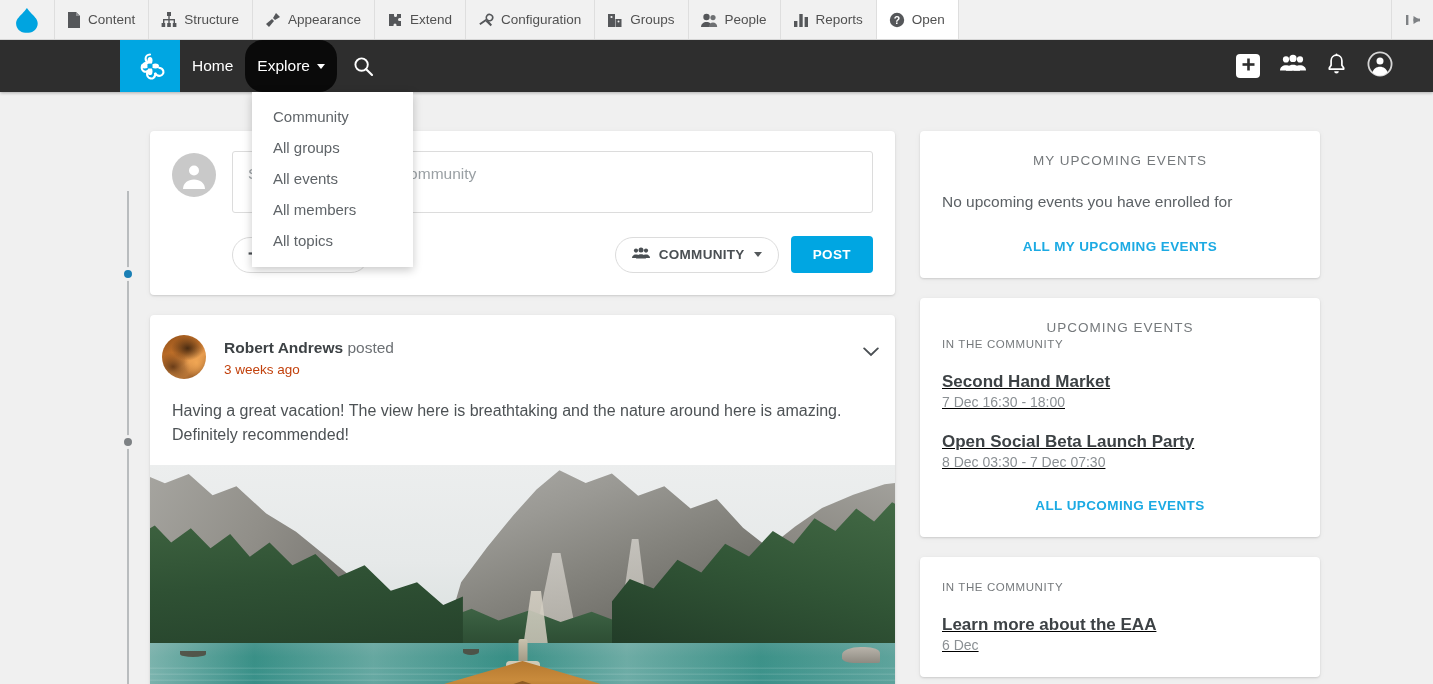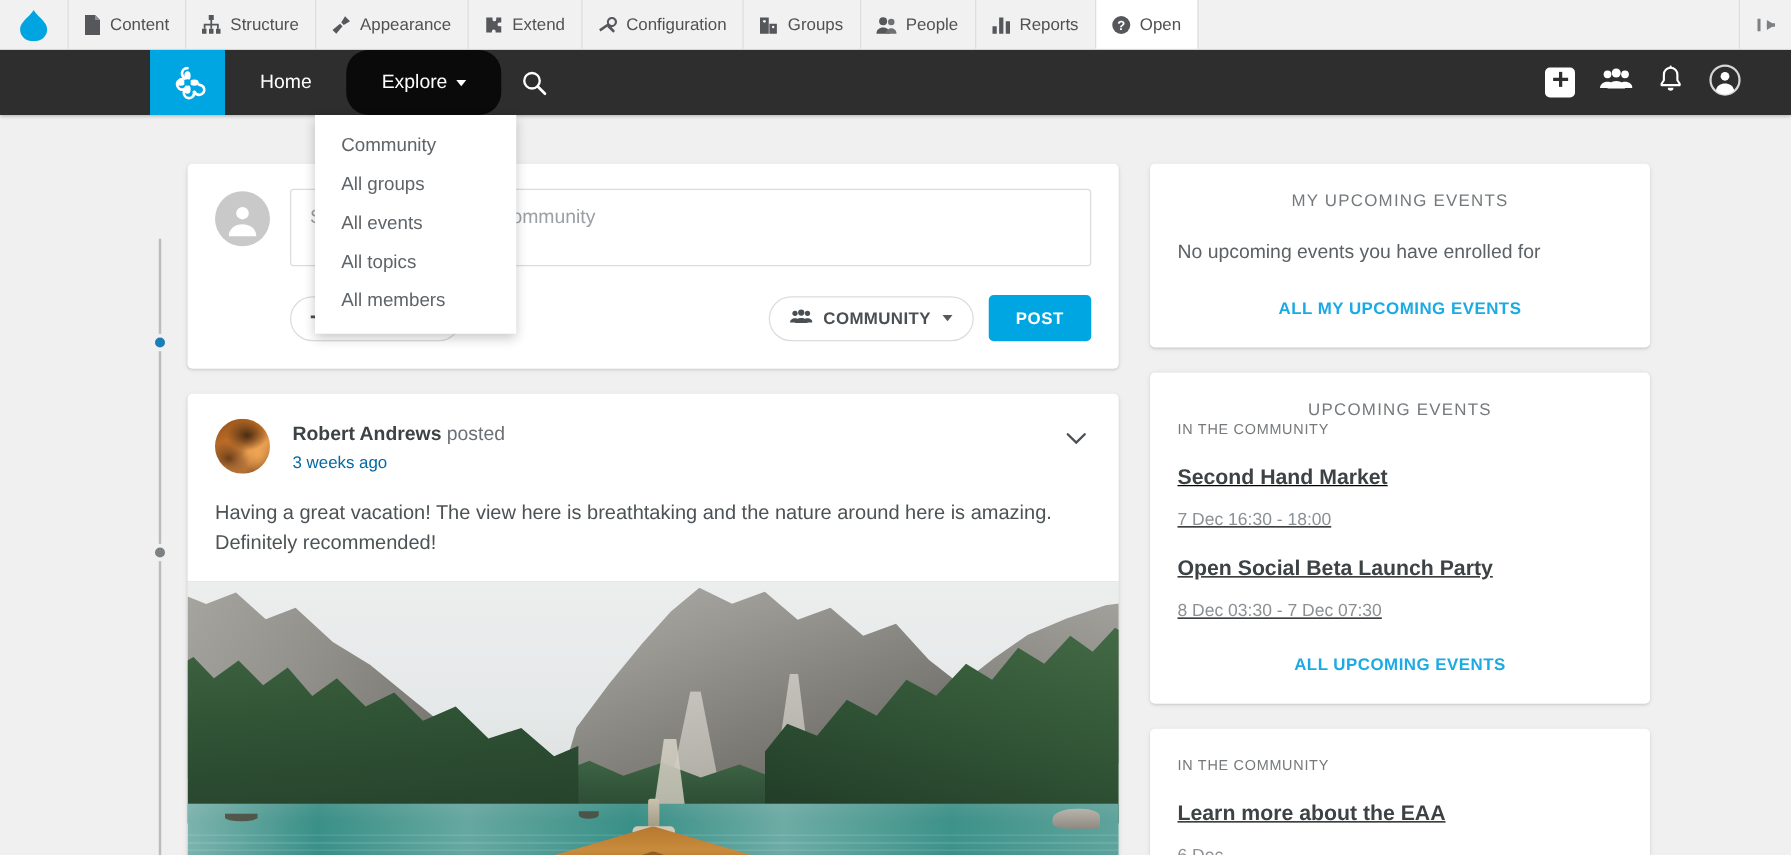--- a/index.html
+++ b/index.html
@@ -71,21 +71,21 @@
     width: 60px;
     background: #00a6e2;
     display: flex;
     align-items: center;
     justify-content: center;
     cursor: pointer;
   }
   .nav-link {
     display: flex;
     align-items: center;
-    padding: 0 28px;
+    padding: 0 12px;
     color: #fff;
     font-size: 15.5px;
     cursor: pointer;
     white-space: nowrap;
     border-radius: 18px;
   }
   .nav-link.open { background: #0a0a0a; }
   .nav-caret {
     display: inline-block;
     margin-left: 7px;
@@ -240,36 +240,36 @@
     padding: 11px 22px;
     font-size: 13.5px;
     font-weight: bold;
     letter-spacing: .4px;
     cursor: pointer;
     font-family: "Liberation Sans", sans-serif;
   }
 
   
   #feed-post { margin-top: 20px; overflow: hidden; }
-  #fp-head { display: flex; align-items: flex-start; padding: 20px 22px 0; }
+  #fp-head { display: flex; align-items: flex-start; padding: 20px 12px 0; }
   #fp-avatar {
     width: 44px; height: 44px;
     border-radius: 50%;
     flex: none;
     background:
       radial-gradient(ellipse 60% 45% at 58% 30%, #4a2c12 0%, rgba(74,44,18,0) 62%),
       radial-gradient(ellipse 40% 50% at 78% 62%, #f0a654 0%, rgba(240,166,84,0) 70%),
       radial-gradient(ellipse 55% 45% at 25% 72%, #6b3d18 0%, rgba(107,61,24,0) 72%),
       linear-gradient(150deg, #8a4a16 0%, #c9762c 42%, #e59a4e 62%, #7a4418 100%);
     overflow: hidden;
   }
   #fp-meta { margin-left: 18px; padding-top: 4px; }
   #fp-name-row { font-size: 15.5px; color: #6c7074; }
   #fp-name-row b { color: #3d4245; font-weight: bold; }
-  #fp-time { font-size: 13.5px; color: #0369a1; margin-top: 5px; }
+  #fp-time { font-size: 13.5px; color: #c2410c; margin-top: 5px; }
   #fp-chevron { margin-left: auto; padding: 8px 4px 0 0; cursor: pointer; }
   #fp-body {
     padding: 20px 22px 18px;
     font-size: 16px;
     line-height: 24px;
     color: #4d5255;
   }
   #fp-photo {
     height: 254px;
     position: relative;
@@ -441,21 +441,21 @@
     text-align: center;
     margin-top: 28px;
     font-size: 13.5px;
     font-weight: bold;
     color: #1caae3;
     letter-spacing: .4px;
     cursor: pointer;
   }
   .ev { margin-top: 22px; text-decoration: underline; }
   .ev-title { font-size: 17px; font-weight: bold; color: #3d4245; cursor: pointer; }
-  .ev-date { font-size: 14px; color: #8b9094; margin-top: 15px; }
+  .ev-date { font-size: 14px; color: #8b9094; margin-top: 2px; }
 </style>
 </head>
 <body>
 
 <div id="admin-toolbar">
   <div class="drupal-logo">
     <svg width="22" height="26" viewBox="0 0 22 26" aria-hidden="true">
       <path d="M15.2 6.2C13.8 4.8 12.5 3.5 11.3 1.6c-.1-.2-.3-.4-.4-.6-.1.2-.3.4-.4.6C9.3 3.5 8 4.8 6.6 6.2 2.4 10.4.1 12.8.1 16.6c0 5 4.1 9.1 9.1 9.1h3.4c5 0 9.1-4.1 9.1-9.1 0-3.8-2.3-6.2-6.5-10.4z" fill="#00a4e0"></path>
       <path d="M11 3.3c.9 1.3 1.9 2.4 3 3.5 1 1 2 2 2.9 3 2.1 2.2 3 3.6 3 6.1 0 .9-.2 1.8-.5 2.6-.5-1.2-1.4-2.2-2.6-2.8-.7-.4-1.5-.6-2.3-.6-.5 0-1 .1-1.5.2.3-1 .2-2.1-.3-3-.4-.8-1.1-1.5-1.9-1.9-1.1.6-1.9 1.7-2.1 2.9-.1.6 0 1.3.2 1.9-.5-.1-1-.2-1.5-.2-.8 0-1.6.2-2.3.6C3.8 16.4 2.9 17.4 2.4 18.6c-.3-.8-.5-1.7-.5-2.6 0-2.5.9-3.9 3-6.1.9-1 1.9-2 2.9-3 1.1-1.1 2.2-2.3 3.2-3.6z" fill="#fff" opacity=".0"></path>
     </svg>
@@ -657,24 +657,24 @@
   <div class="menu-item">
     <span>Community</span>
   </div>
   <div class="menu-item">
     <span>All groups</span>
   </div>
   <div class="menu-item">
     <span>All events</span>
   </div>
   <div class="menu-item">
+    <span>All members</span>
+  </div>
+  <div class="menu-item">
     <span>All topics</span>
-  </div>
-  <div class="menu-item">
-    <span>All members</span>
   </div>
 </div>
 
 <div id="page">
 
   <div id="timeline-col">
     <div id="timeline-line"></div>
     <div class="tl-dot blue"></div>
     <div class="tl-dot gray"></div>
   </div>

